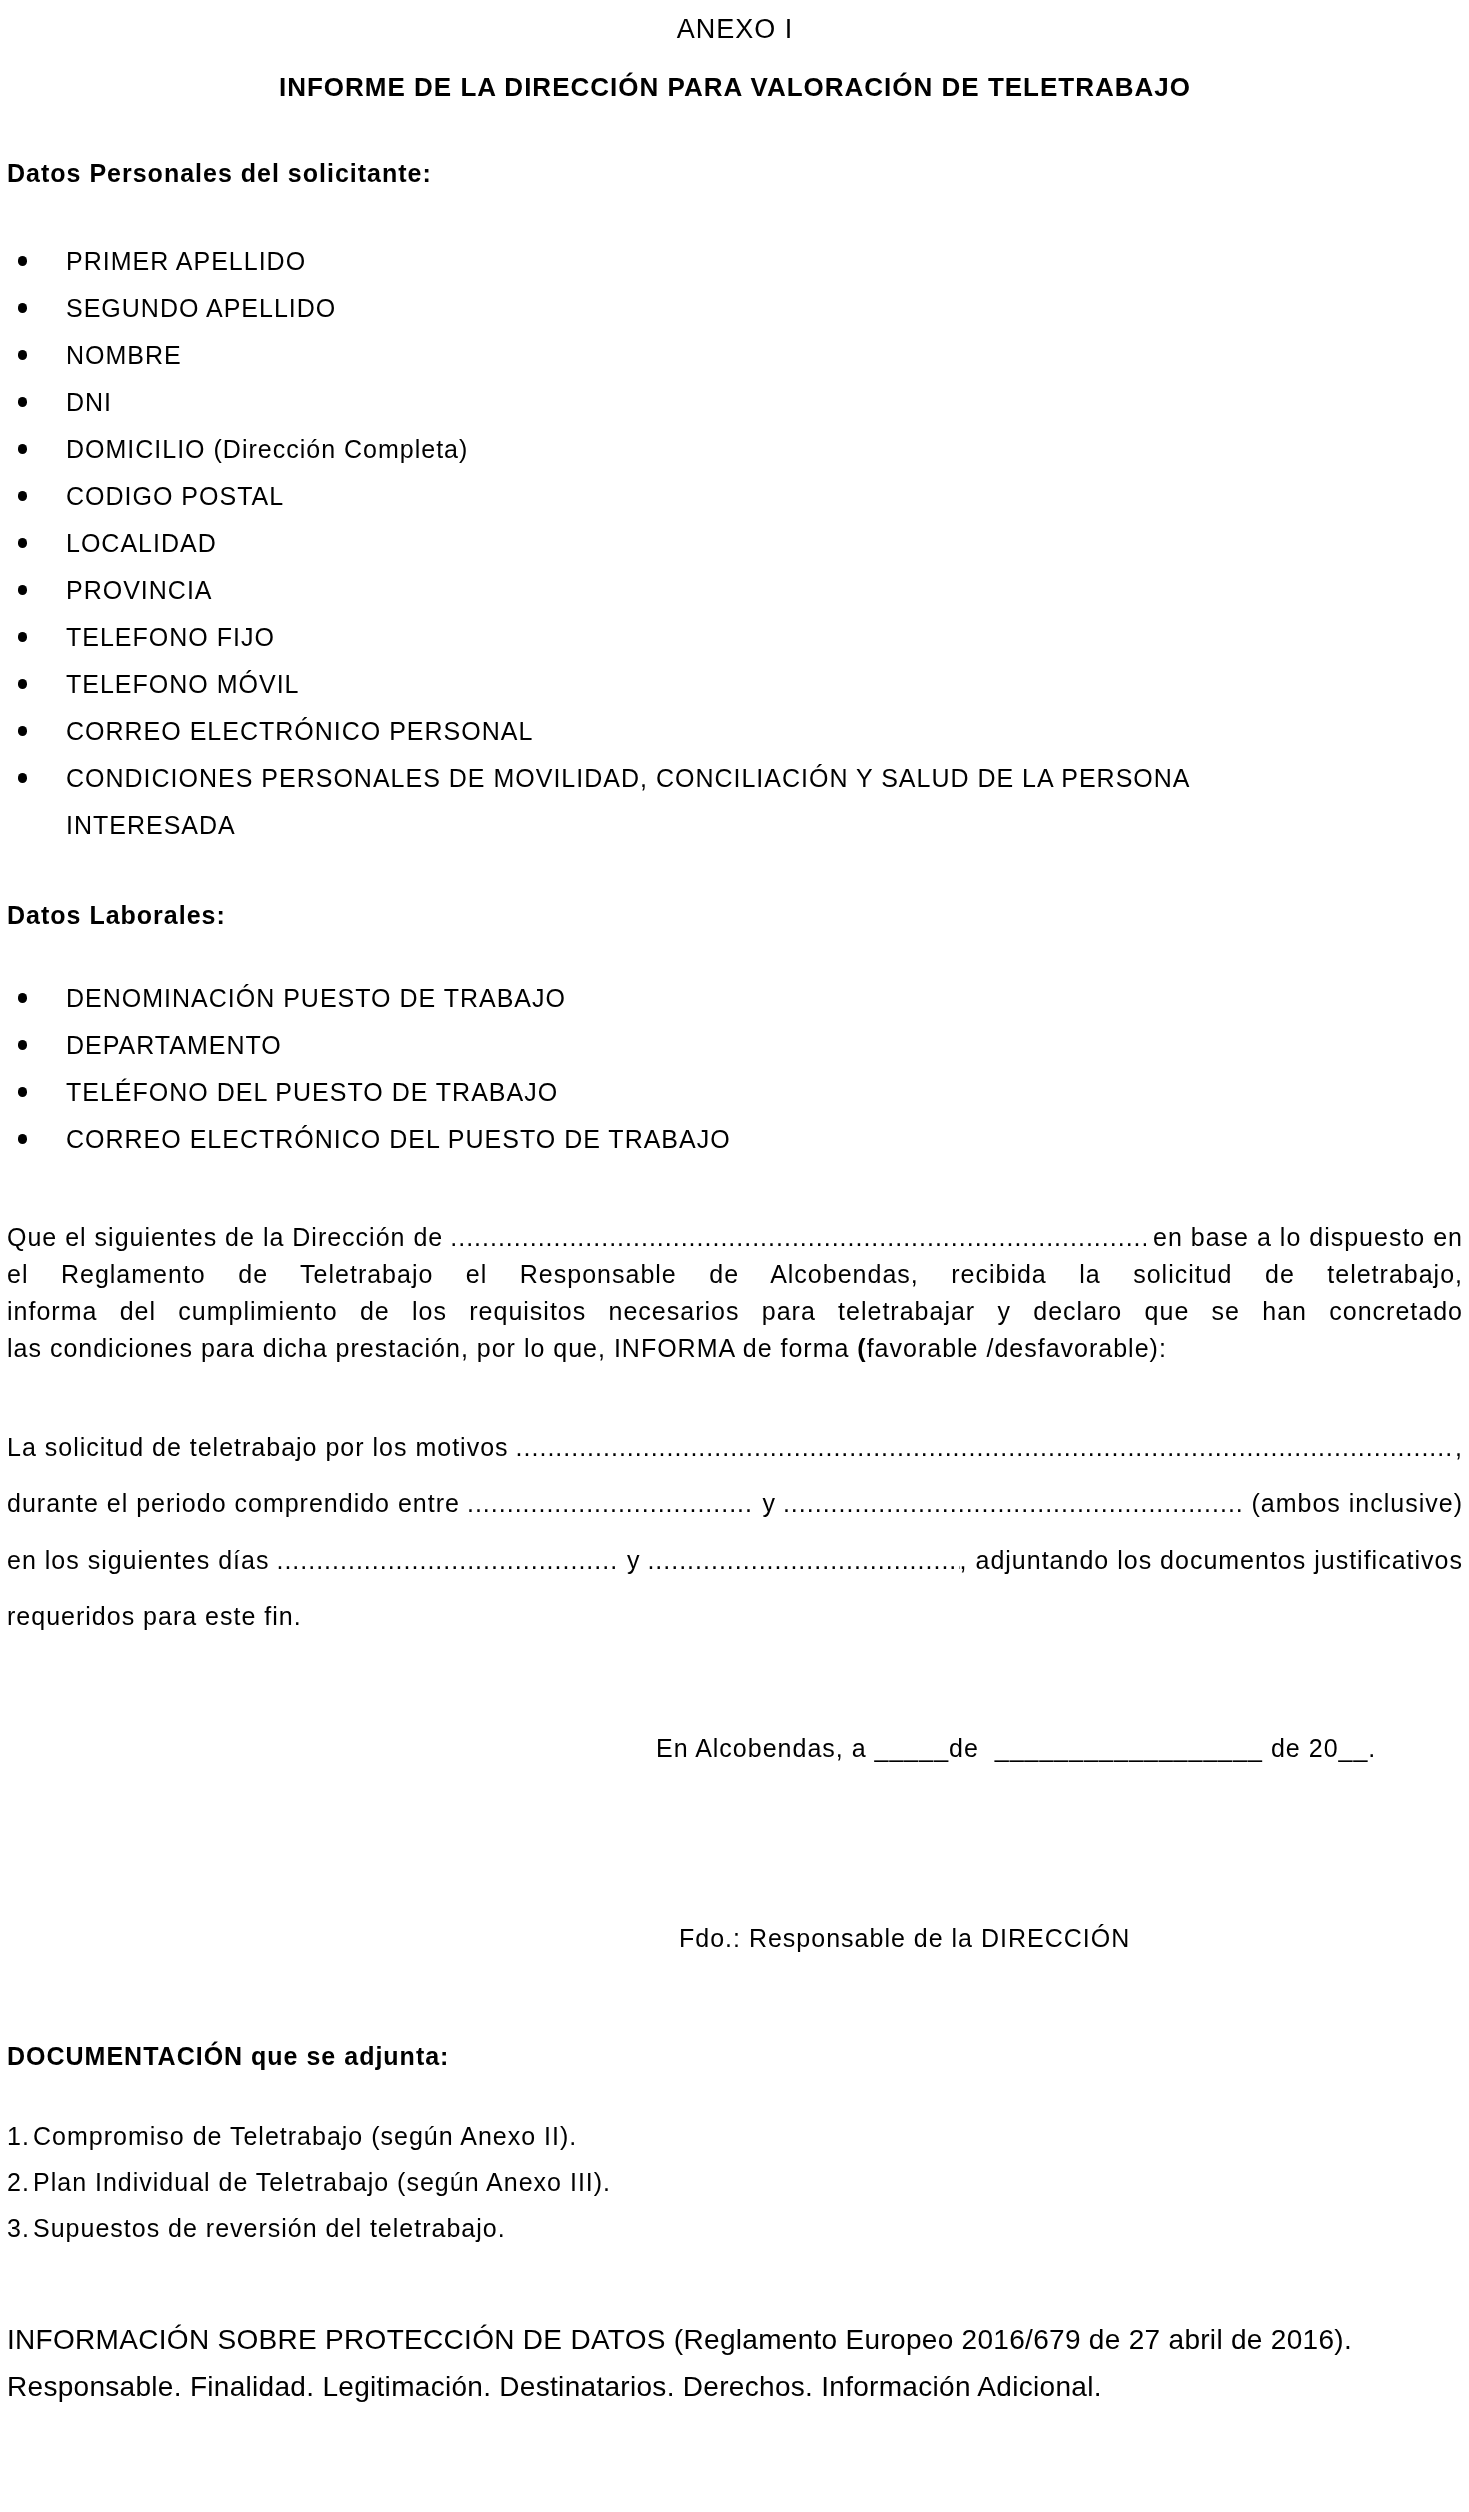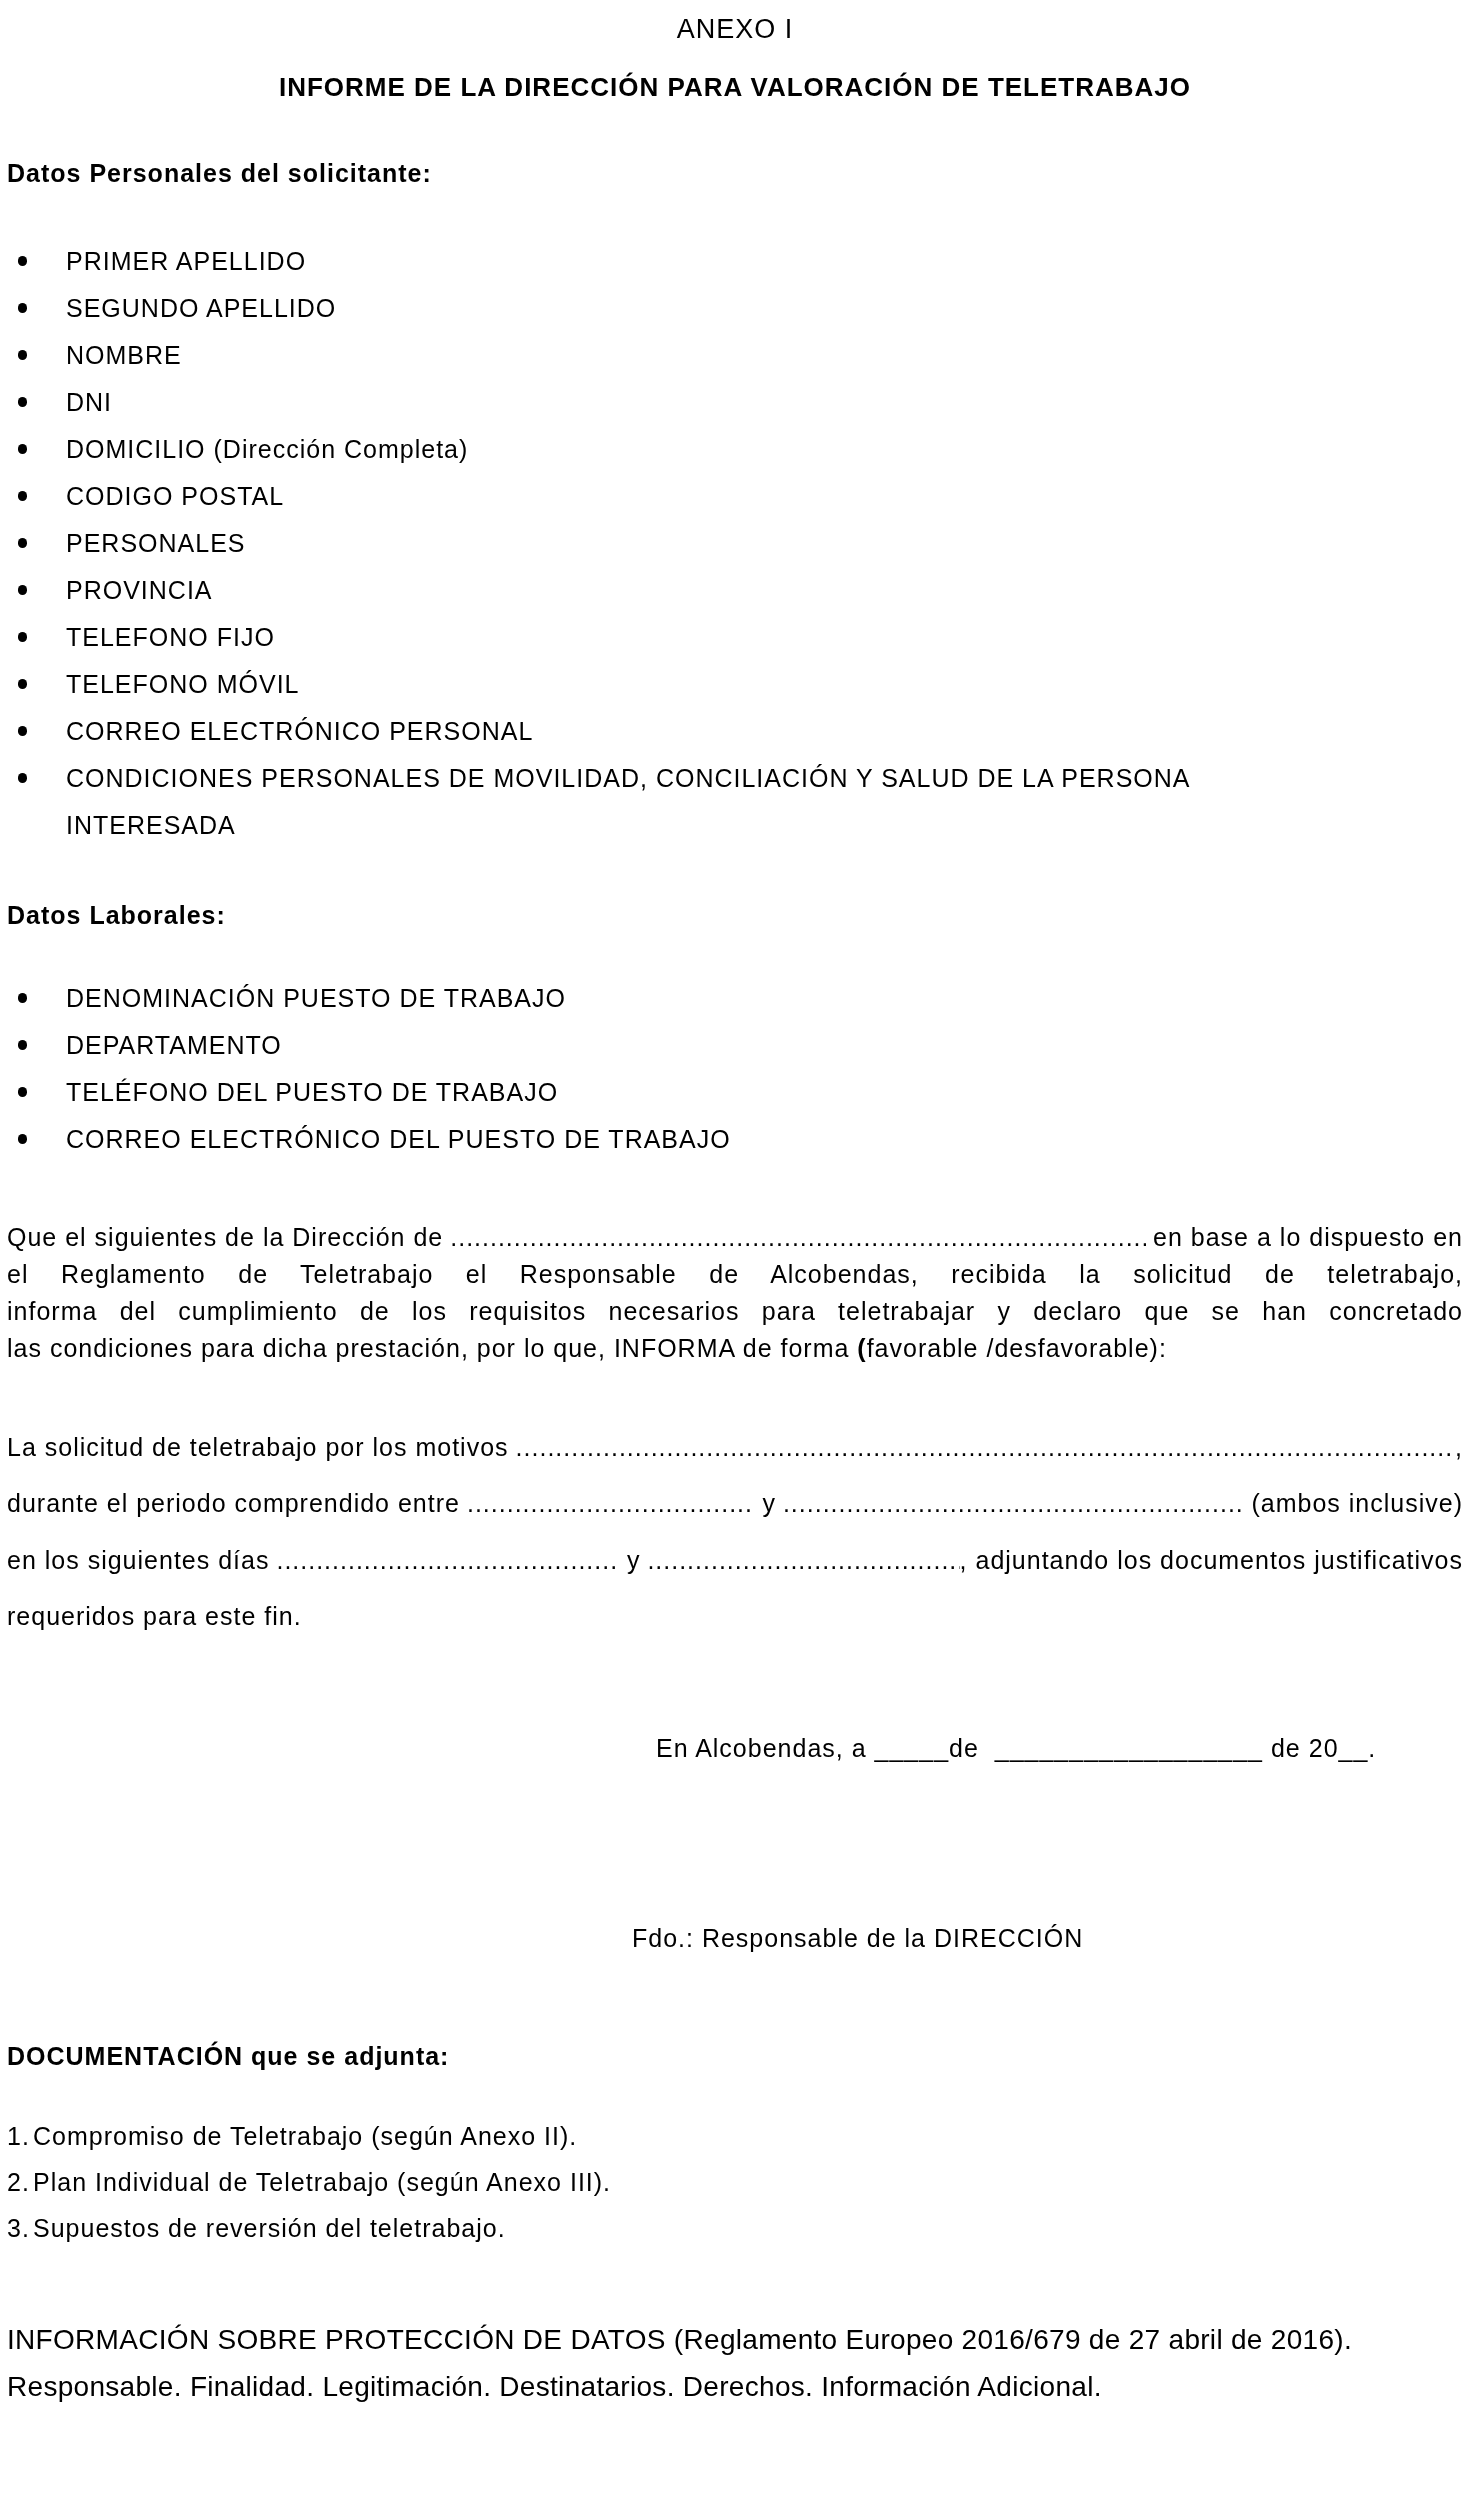--- a/index.html
+++ b/index.html
@@ -32,21 +32,21 @@
   .dots.g16{flex-grow:1.6;}
   .dots.g11{flex-grow:1.1;}
   .mr{margin-right:7px;}
   .ml{margin-left:7px;}
   .mx{margin:0 7px;}
   
   .block2{top:1428px;}
   .block2 .ln{line-height:38px;margin-bottom:18.4px;}
   
   .sig-place{top:1734px;left:656px;right:7px;}
-  .sig-fdo{top:1924px;left:632px;right:7px;}
+  .sig-fdo{top:1924px;left:679px;right:7px;}
   
   ol.nlist{top:2113px;list-style:none;margin:0;padding:0;}
   ol.nlist li{position:relative;line-height:46px;padding-left:26px;}
   ol.nlist .num{position:absolute;left:0;}
   
   .footer{top:2316px;font-size:28px;letter-spacing:0.3px;line-height:47px;}
 </style>
 </head>
 <body>
 
@@ -55,21 +55,21 @@
 
 <div class="sec h-personal">Datos Personales del solicitante:</div>
 <ul class="sec blist">
 
 <li><span>PRIMER APELLIDO</span></li>
     <li><span>SEGUNDO APELLIDO</span></li>
     <li><span>NOMBRE</span></li>
     <li><span>DNI</span></li>
     <li><span>DOMICILIO (Dirección Completa)</span></li>
     <li><span>CODIGO POSTAL</span></li>
-    <li><span>PERSONALES</span></li>
+    <li><span>LOCALIDAD</span></li>
     <li><span>PROVINCIA</span></li>
     <li><span>TELEFONO FIJO</span></li>
     <li><span>TELEFONO MÓVIL</span></li>
     <li><span>CORREO ELECTRÓNICO PERSONAL</span></li>
     <li><span>CONDICIONES PERSONALES DE MOVILIDAD, CONCILIACIÓN Y SALUD DE LA PERSONA
 INTERESADA</span></li>
   </ul>
 
 <div class="sec h-laboral">Datos Laborales:</div>
 <ul class="sec blist blist2">

